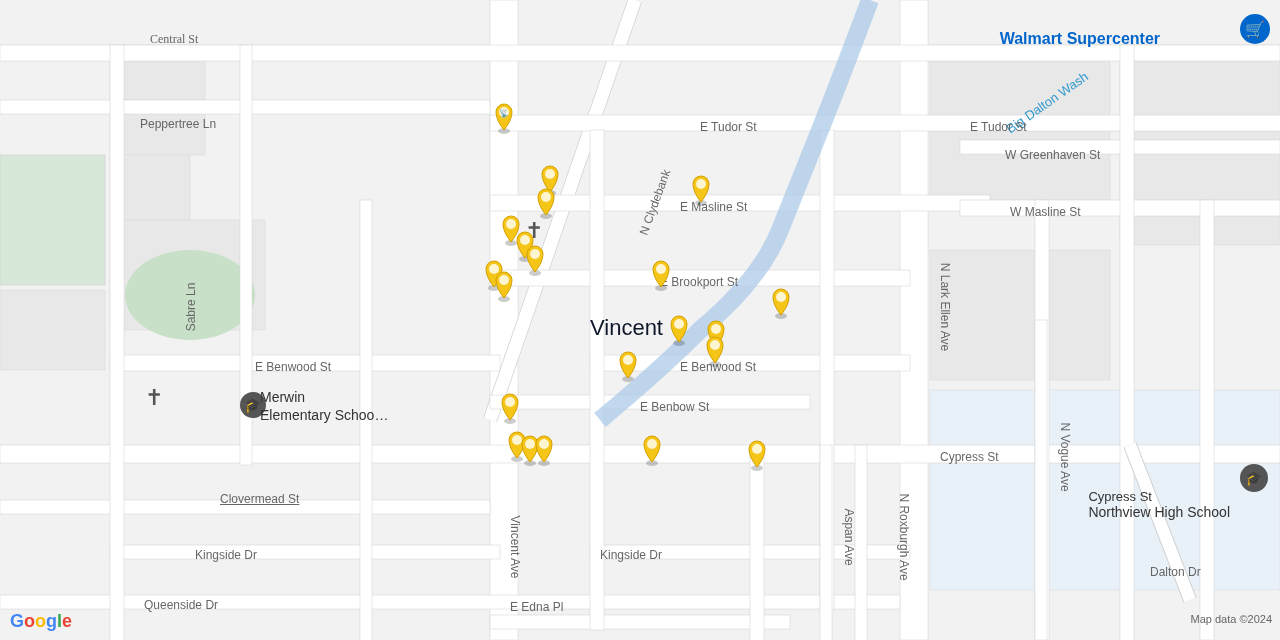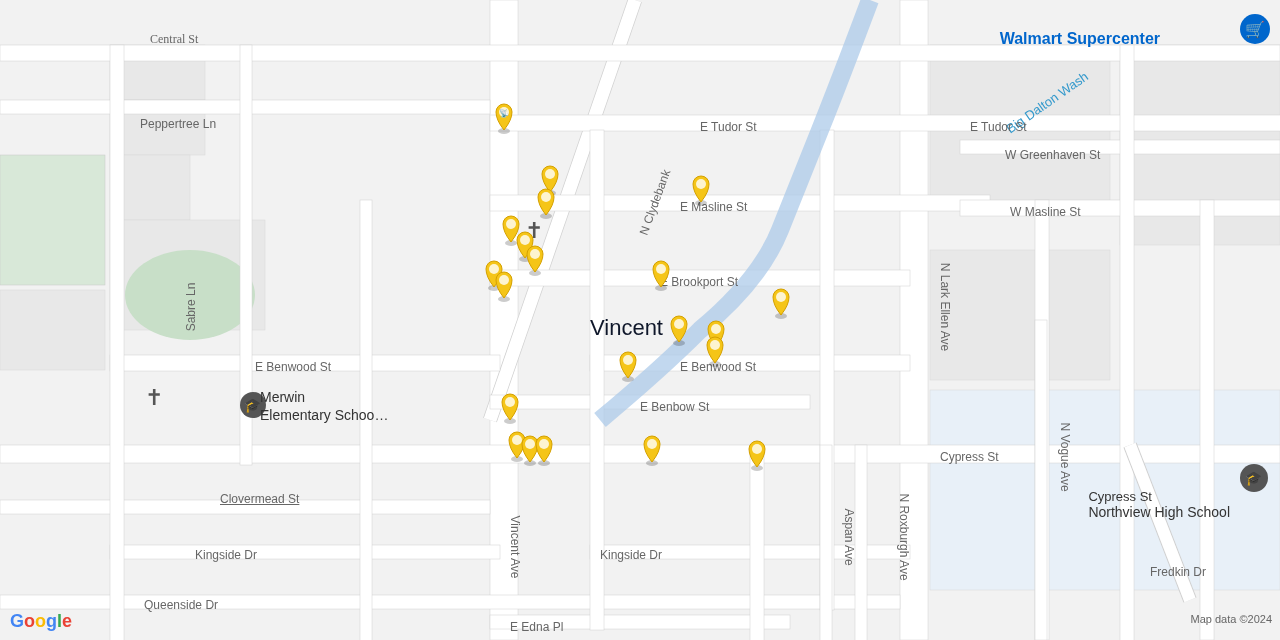--- a/index.html
+++ b/index.html
@@ -280,23 +280,23 @@
   <div class="street-label" style="top:205px; left:1010px;">W Masline St</div>
   <div class="street-label" style="top:275px; left:660px;">E Brookport St</div>
   <div class="street-label" style="top:360px; left:255px;">E Benwood St</div>
   <div class="street-label" style="top:360px; left:680px;">E Benwood St</div>
   <div class="street-label" style="top:400px; left:640px;">E Benbow St</div>
   <div class="street-label" style="top:450px; left:940px;">Cypress St</div>
   <div class="street-label" style="top:492px; left:220px;text-decoration:underline;">Clovermead St</div>
   <div class="street-label" style="top:548px; left:195px;">Kingside Dr</div>
   <div class="street-label" style="top:548px; left:600px;">Kingside Dr</div>
   <div class="street-label" style="top:598px; left:120px;margin-left:24px;">Queenside Dr</div>
-  <div class="street-label" style="top:620px; left:510px;">E Edna Pl</div>
+  <div class="street-label" style="top:600px; left:510px;">E Edna Pl</div>
   <div class="street-label" style="top:148px; left:1005px;">W Greenhaven St</div>
-  <div class="street-label" style="top:565px; left:1150px;">Fredkin Dr</div>
+  <div class="street-label" style="top:565px; left:1150px;">Dalton Dr</div>
 
   <div class="street-label" style="top:300px; left:167px; transform:rotate(-90deg); transform-origin: center center;">Sabre Ln</div>
   <div class="street-label" style="top:300px; left:880px; transform:rotate(90deg); transform-origin: center center; width:130px; text-align:center;">N Lark Ellen Ave</div>
   <div class="street-label" style="top:200px; left:614px; transform:rotate(-70deg); transform-origin: top center;">N Clydebank</div>
   <div class="street-label" style="top:530px; left:820px; transform:rotate(90deg); transform-origin: center center;">Aspan Ave</div>
   <div class="street-label" style="top:530px; left:860px; transform:rotate(90deg); transform-origin: center center;">N Roxburgh Ave</div>
   <div class="street-label" style="top:450px; left:1030px; transform:rotate(90deg); transform-origin: center center;">N Vogue Ave</div>
   <div class="street-label" style="top:540px; left:465px; transform:rotate(90deg); transform-origin: center center; width:100px; text-align:center;">Vincent Ave</div>
 
 

